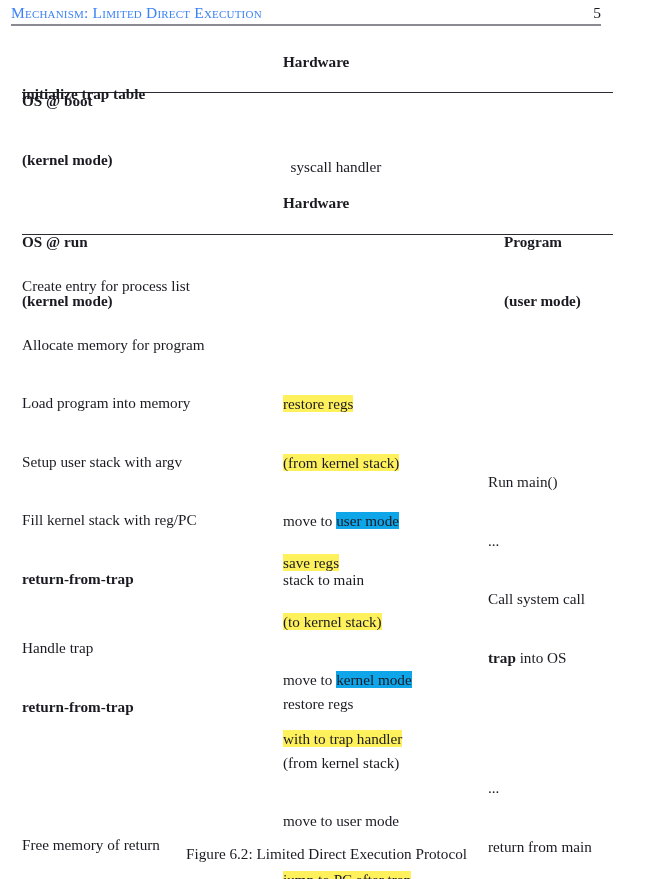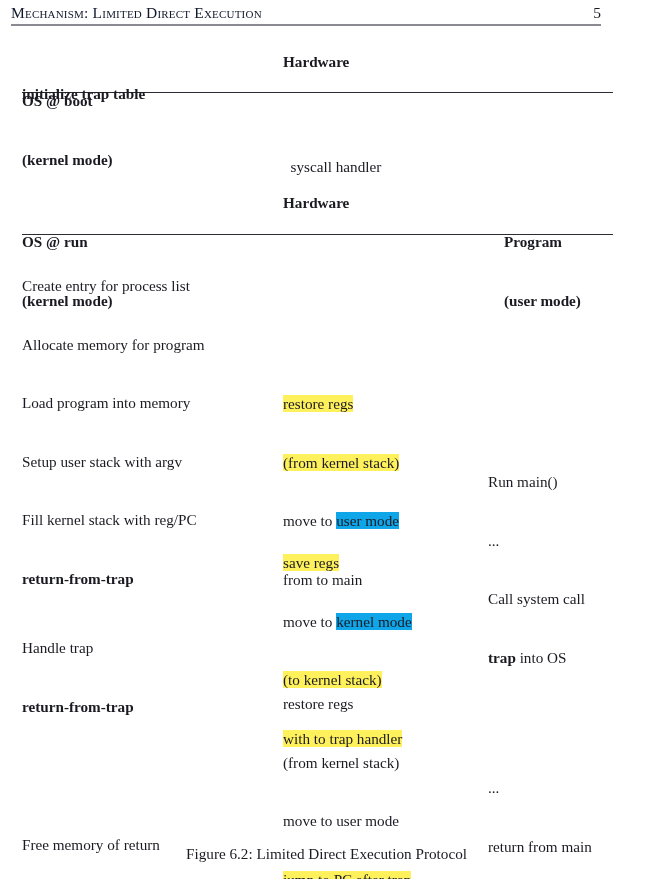--- a/index.html
+++ b/index.html
@@ -25,21 +25,21 @@
     height: 22px;
   }
   .runhead-title {
     position: absolute;
     left: 0;
     top: 0;
     font-size: 15.5px;
     font-variant: small-caps;
     letter-spacing: 0.2px;
     white-space: nowrap;
-    color: #0f172a;
+    color: #3b82f6;
   }
   .runhead-page {
     position: absolute;
     right: 0;
     top: 0;
     font-size: 15.5px;
     color: #1a1a22;
   }
   .runhead-rule {
     position: absolute;
@@ -133,34 +133,34 @@
   <div class="line">Load program into memory</div>
   <div class="line">Setup user stack with argv</div>
   <div class="line">Fill kernel stack with reg/PC</div>
   <div class="line b">return-from-trap</div>
 </div>
 
 <div class="blk" style="left:283px; top:355px;">
   <div class="line"><span class="hl-y">restore regs</span></div>
   <div class="line"><span class="hl-y">(from kernel stack)</span></div>
   <div class="line"><span>move to </span><span class="hl-c">user mode</span></div>
-  <div class="line">from to main</div>
+  <div class="line">stack to main</div>
 </div>
 
 <div class="blk" style="left:488px; top:433px;">
   <div class="line">Run main()</div>
   <div class="line">...</div>
   <div class="line">Call system call</div>
   <div class="line"><span class="b">trap</span><span> into OS</span></div>
 </div>
 
 <div class="blk" style="left:283px; top:514px;">
   <div class="line"><span class="hl-y">save regs</span></div>
+  <div class="line"><span class="hl-y">(to kernel stack)</span></div>
   <div class="line"><span>move to </span><span class="hl-c">kernel mode</span></div>
-  <div class="line"><span class="hl-y">(to kernel stack)</span></div>
   <div class="line"><span class="hl-y">with to trap handler</span></div>
 </div>
 
 <div class="blk" style="left:22px; top:599px;">
   <div class="line">Handle trap</div>
   <div class="line b">return-from-trap</div>
 </div>
 
 <div class="blk" style="left:283px; top:655px;">
   <div class="line">restore regs</div>

